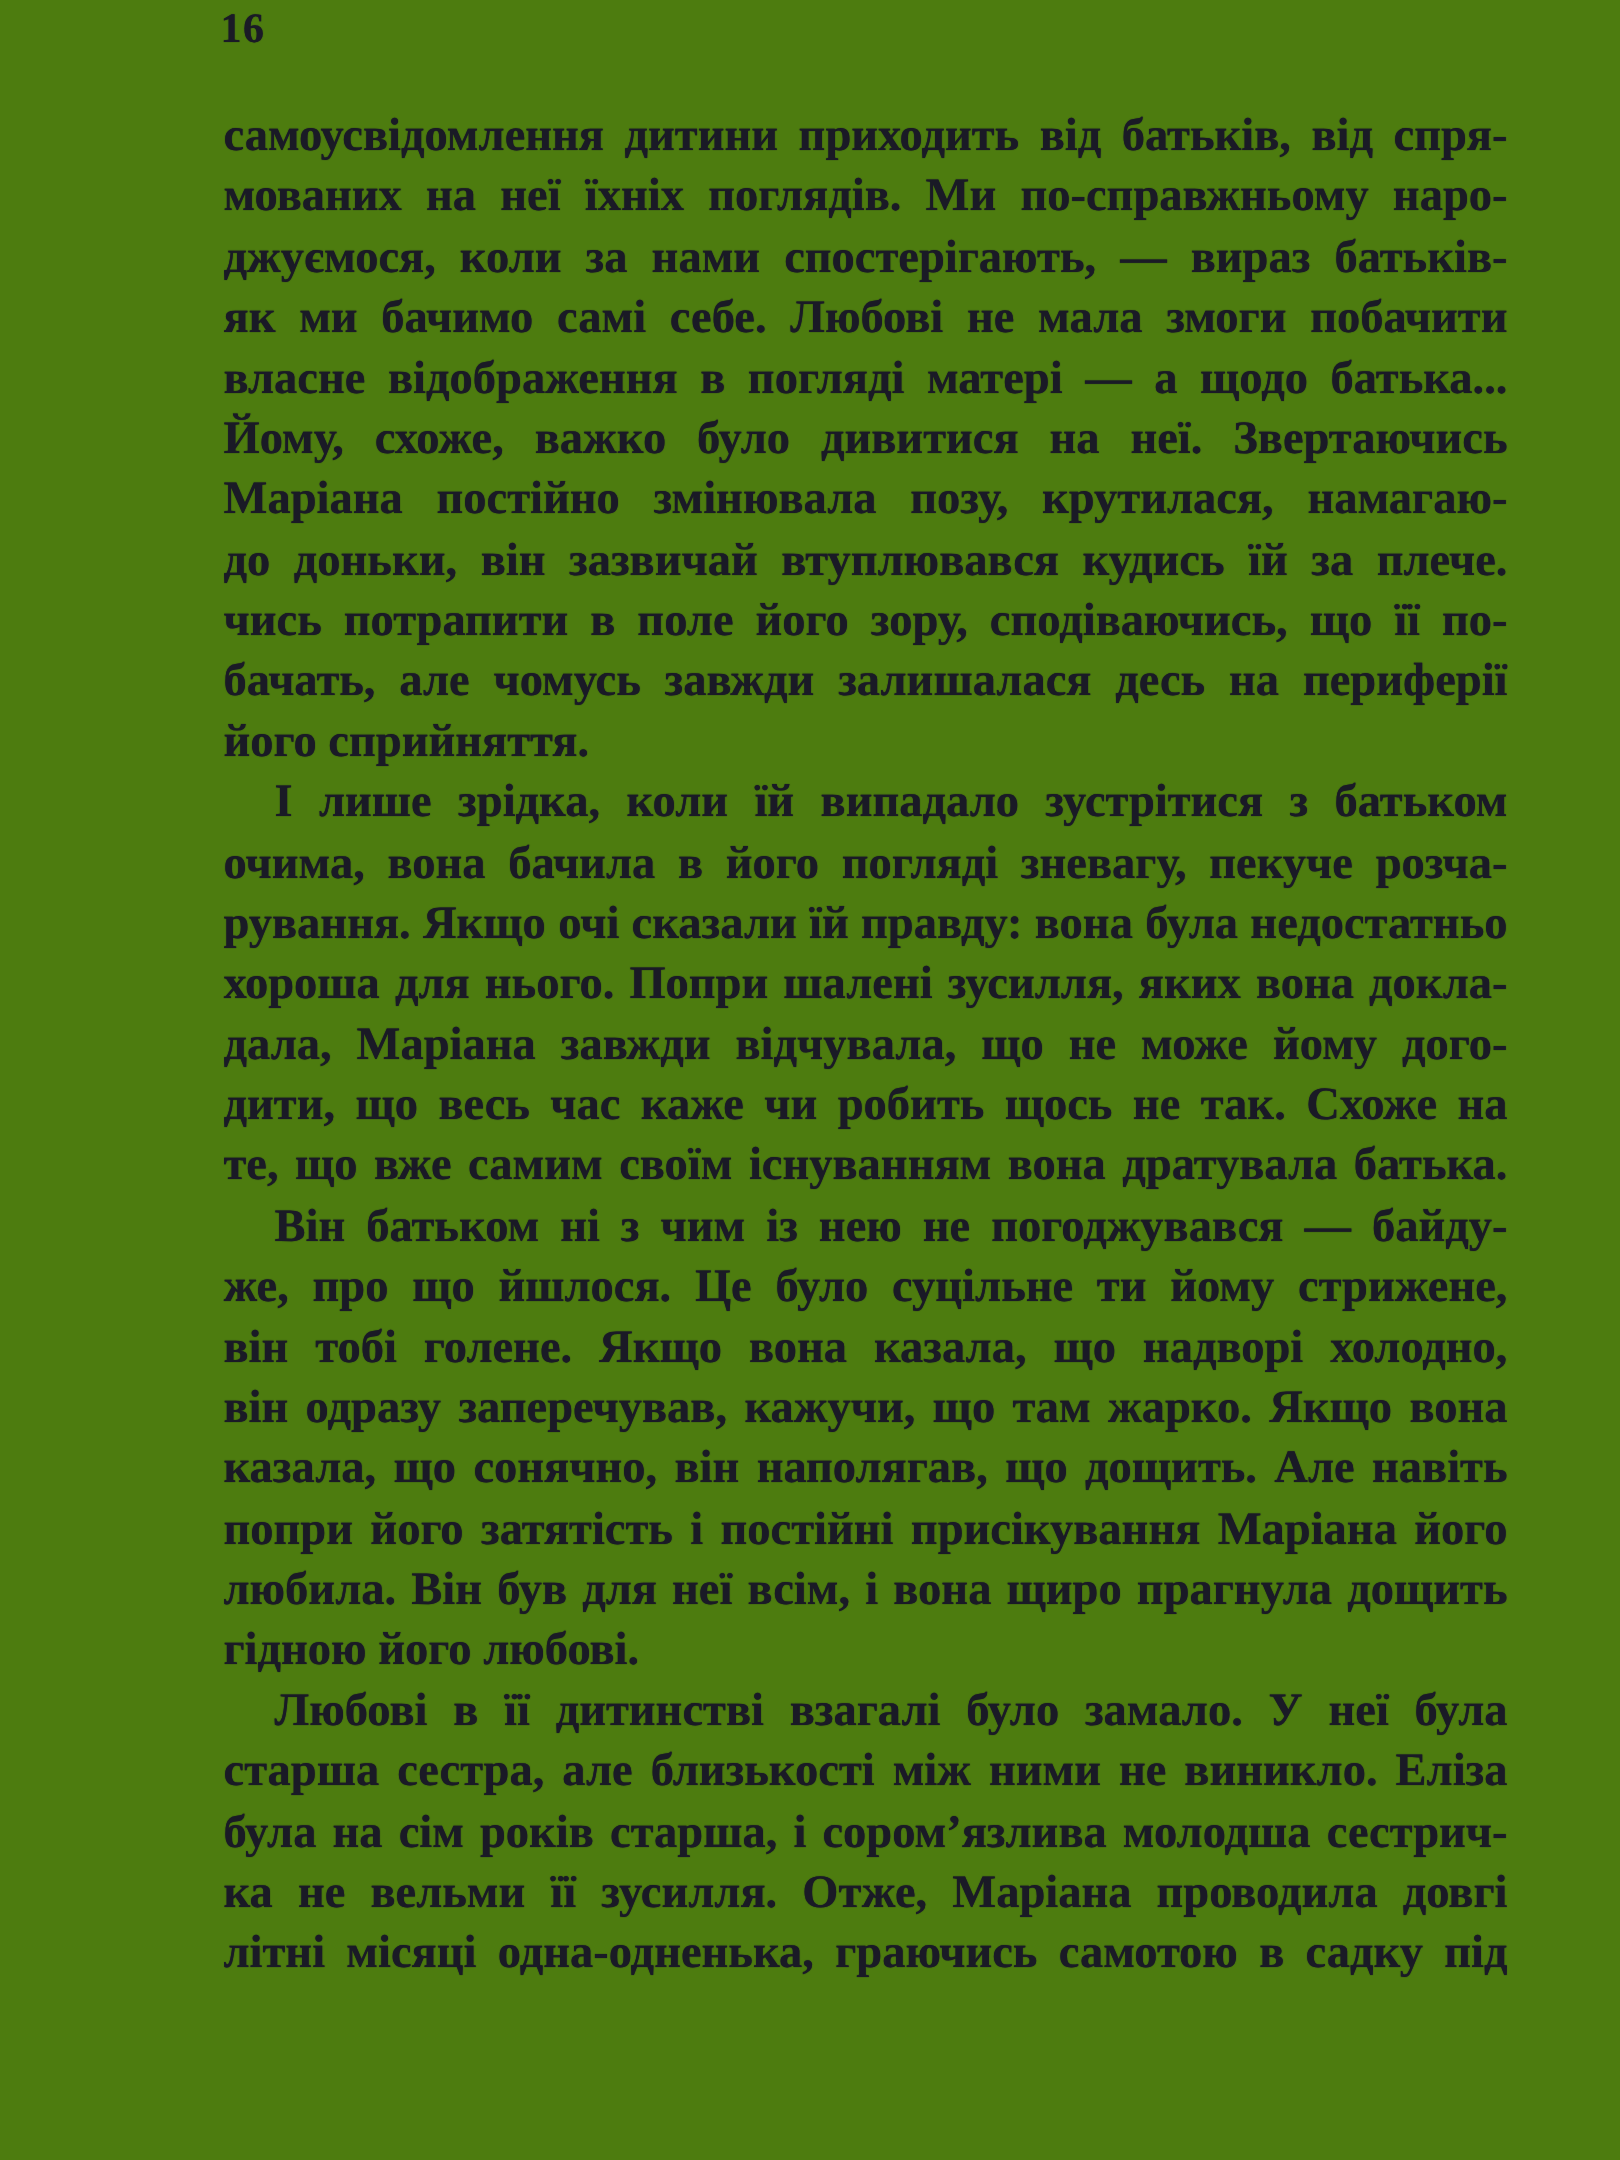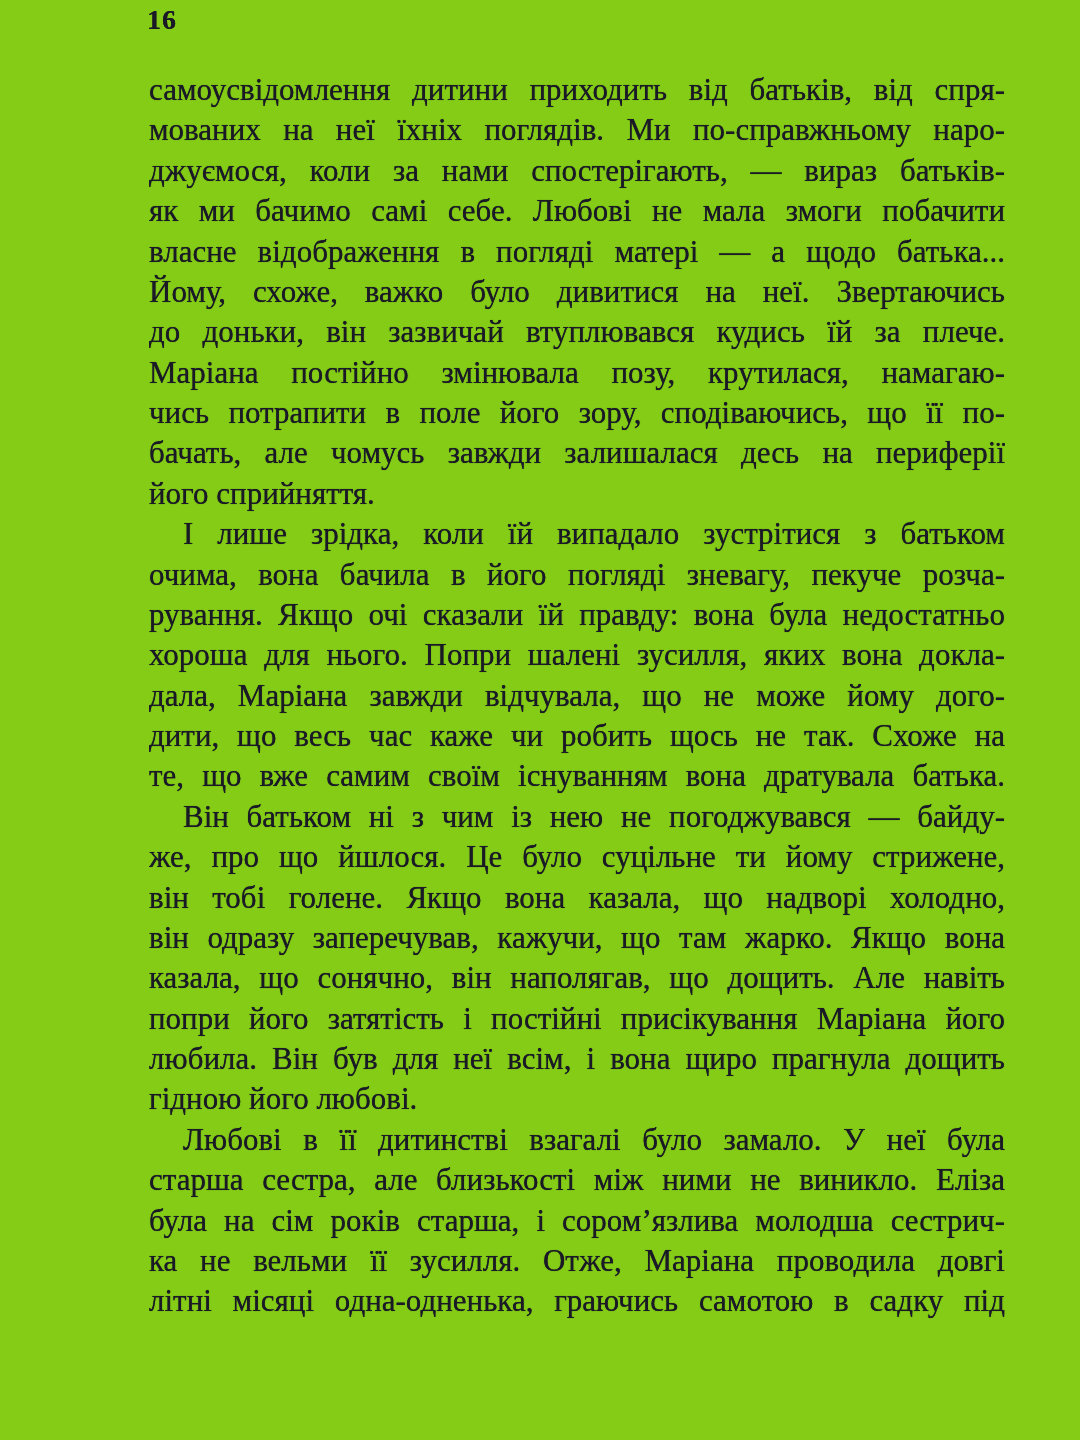--- a/index.html
+++ b/index.html
@@ -4,39 +4,40 @@
 <style>
   html, body {
     margin: 0;
     padding: 0;
     background: #ffffff;
   }
   .page {
     position: relative;
     width: 1080px;
     height: 1440px;
-    background: #84cc16;
+    background: #4d7c0f;
     overflow: hidden;
     font-family: "Liberation Serif", "DejaVu Serif", serif;
     color: #1a1a26;
   }
   .page-number {
     position: absolute;
     left: 147px;
     top: 4px;
     font-size: 28px;
     font-weight: bold;
     letter-spacing: 1px;
     text-shadow: 0 0 0.6px currentColor;
   }
   .text-block {
     position: absolute;
     left: 149px;
     top: 70px;
     width: 856px;
+    font-weight: bold;
   }
   .line {
     font-size: 31px;
     line-height: 40.38px;
     height: 40.38px;
     white-space: normal;
     text-align: justify;
     text-align-last: justify;
     text-shadow: 0 0 0.7px currentColor;
     overflow: hidden;
@@ -54,22 +55,22 @@
 <div class="page">
   <div class="page-number">16</div>
 
   <div class="text-block">
     <div class="line">самоусвідомлення дитини приходить від батьків, від спря-</div>
     <div class="line">мованих на неї їхніх поглядів. Ми по-справжньому наро-</div>
     <div class="line">джуємося, коли за нами спостерігають, — вираз батьків-</div>
     <div class="line">як ми бачимо самі себе. Любові не мала змоги побачити</div>
     <div class="line">власне відображення в погляді матері — а щодо батька...</div>
     <div class="line">Йому, схоже, важко було дивитися на неї. Звертаючись</div>
+    <div class="line">Маріана постійно змінювала позу, крутилася, намагаю-</div>
     <div class="line">до доньки, він зазвичай втуплювався кудись їй за плече.</div>
-    <div class="line">Маріана постійно змінювала позу, крутилася, намагаю-</div>
     <div class="line">чись потрапити в поле його зору, сподіваючись, що її по-</div>
     <div class="line">бачать, але чомусь завжди залишалася десь на периферії</div>
     <div class="line par-end">його сприйняття.</div>
     <div class="line indent">І лише зрідка, коли їй випадало зустрітися з батьком</div>
     <div class="line">очима, вона бачила в його погляді зневагу, пекуче розча-</div>
     <div class="line">рування. Якщо очі сказали їй правду: вона була недостатньо</div>
     <div class="line">хороша для нього. Попри шалені зусилля, яких вона докла-</div>
     <div class="line">дала, Маріана завжди відчувала, що не може йому дого-</div>
     <div class="line">дити, що весь час каже чи робить щось не так. Схоже на</div>
     <div class="line">те, що вже самим своїм існуванням вона дратувала батька.</div>

